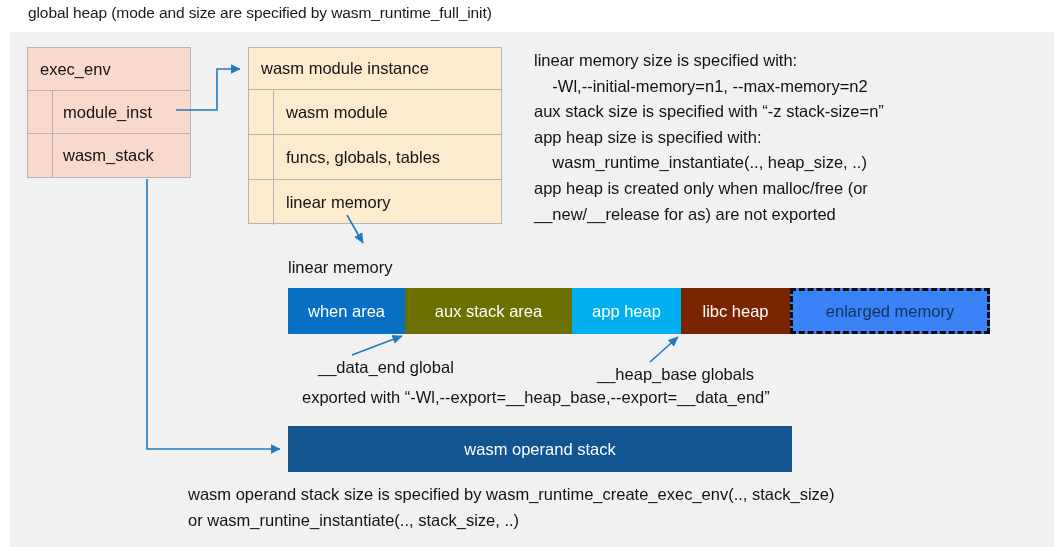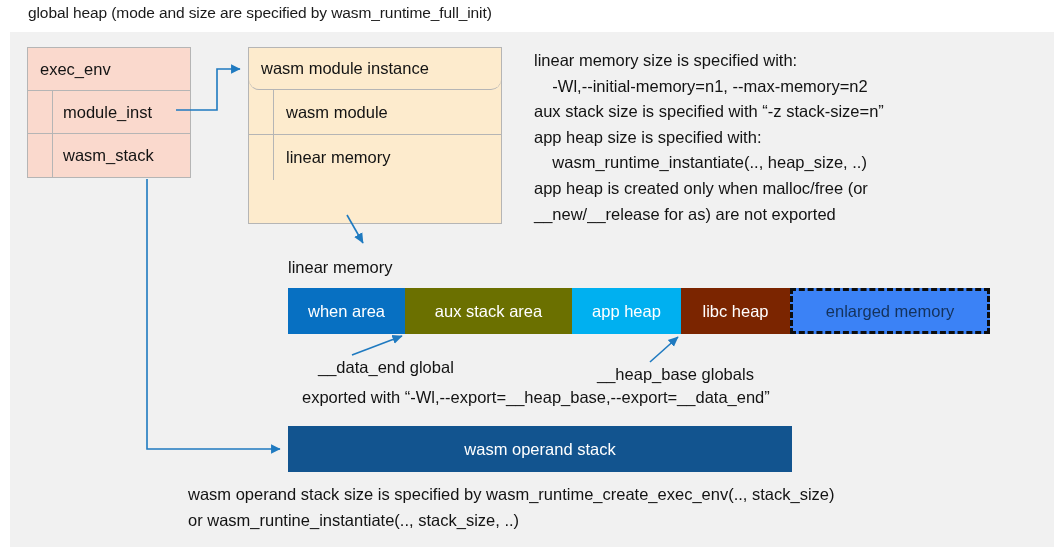--- a/index.html
+++ b/index.html
@@ -80,21 +80,21 @@
   #exec-env-box .sub .rowlabel { padding-left: 10px; }
 
   
   #module-inst-box {
     left: 248px;
     top: 47px;
     width: 254px;
     height: 177px;
     background: #fdebcd;
   }
-  #module-inst-box .hdr { height: 42px; padding-left: 12px; border-radius: 10px; }
+  #module-inst-box .hdr { height: 42px; padding-left: 12px; }
   #module-inst-box .sub { height: 45px; }
   #module-inst-box .sub .gutter { width: 25px; }
   #module-inst-box .sub .rowlabel { padding-left: 12px; }
 
   
   .note {
     position: absolute;
     font-size: 16.5px;
     line-height: 25.6px;
     color: #131313;
@@ -197,20 +197,24 @@
     </div>
   </div>
 
   <div class="boxgroup" id="module-inst-box">
     <div class="row hdr">
       <span class="rowlabel">wasm module instance</span>
     </div>
     <div class="row sub">
       <span class="gutter"></span>
       <span class="rowlabel">wasm module</span>
+    </div>
+    <div class="row sub">
+      <span class="gutter"></span>
+      <span class="rowlabel">funcs, globals, tables</span>
     </div>
     <div class="row sub">
       <span class="gutter"></span>
       <span class="rowlabel">linear memory</span>
     </div>
   </div>
 
   <div class="note" id="spec-note">linear memory size is specified with:
     -Wl,--initial-memory=n1, --max-memory=n2
 aux stack size is specified with “-z stack-size=n”

